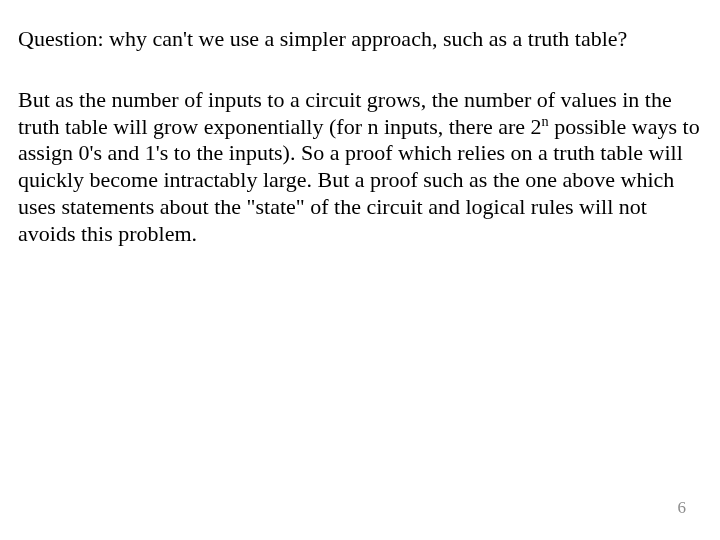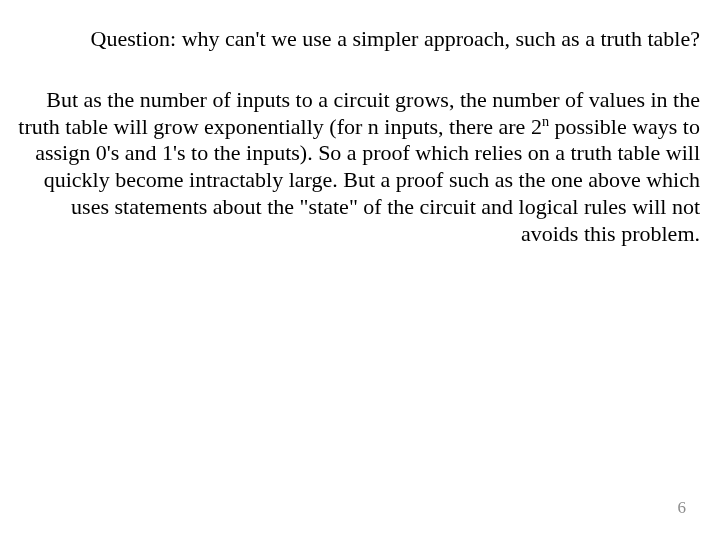--- a/index.html
+++ b/index.html
@@ -16,21 +16,20 @@
     width: 720px;
     height: 540px;
     box-sizing: border-box;
     padding: 26px 20px 0 18px;
   }
   .para {
     font-size: 22px;
     line-height: 1.22;
     margin: 0 0 34px 0;
     letter-spacing: 0px;
-    text-align: right;
   }
   .para:last-of-type {
     margin-bottom: 12px;
   }
   sup {
     font-size: 0.65em;
     vertical-align: super;
     line-height: 0;
   }
   .pagenum {

